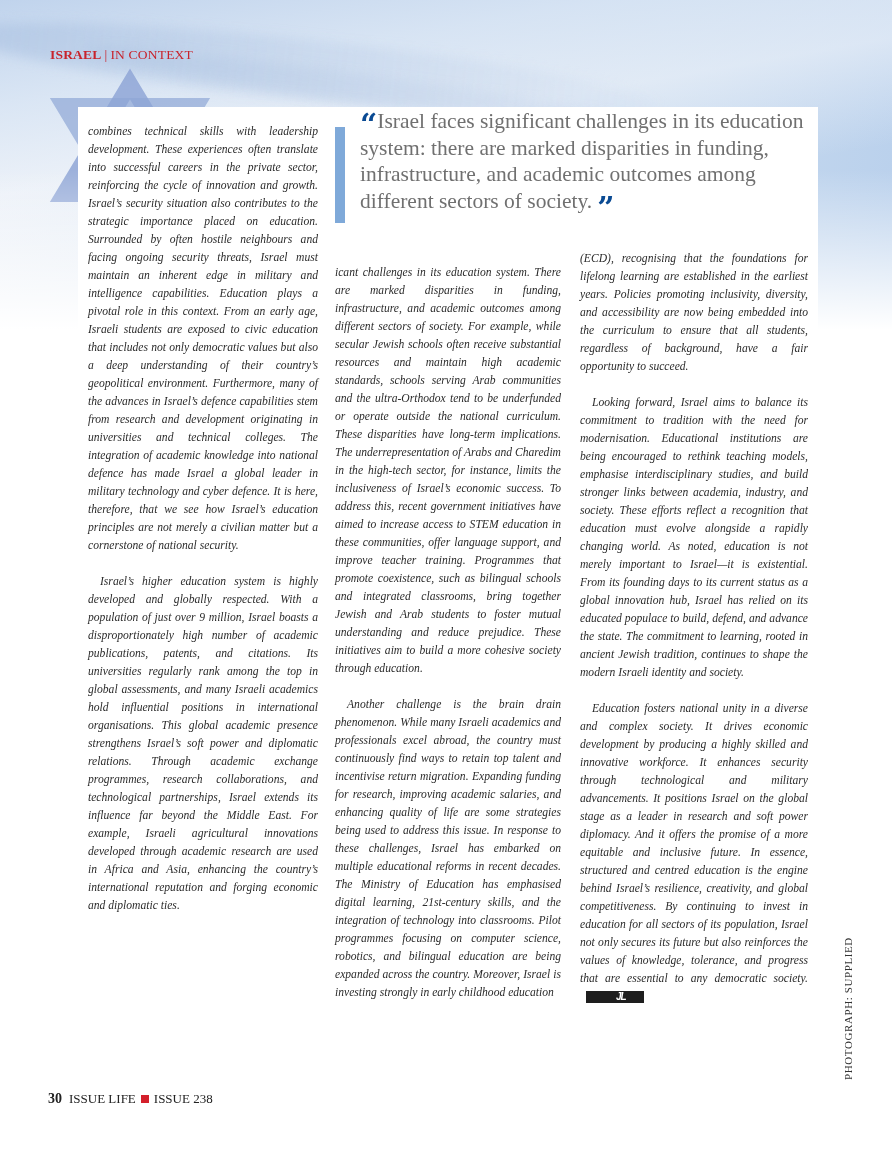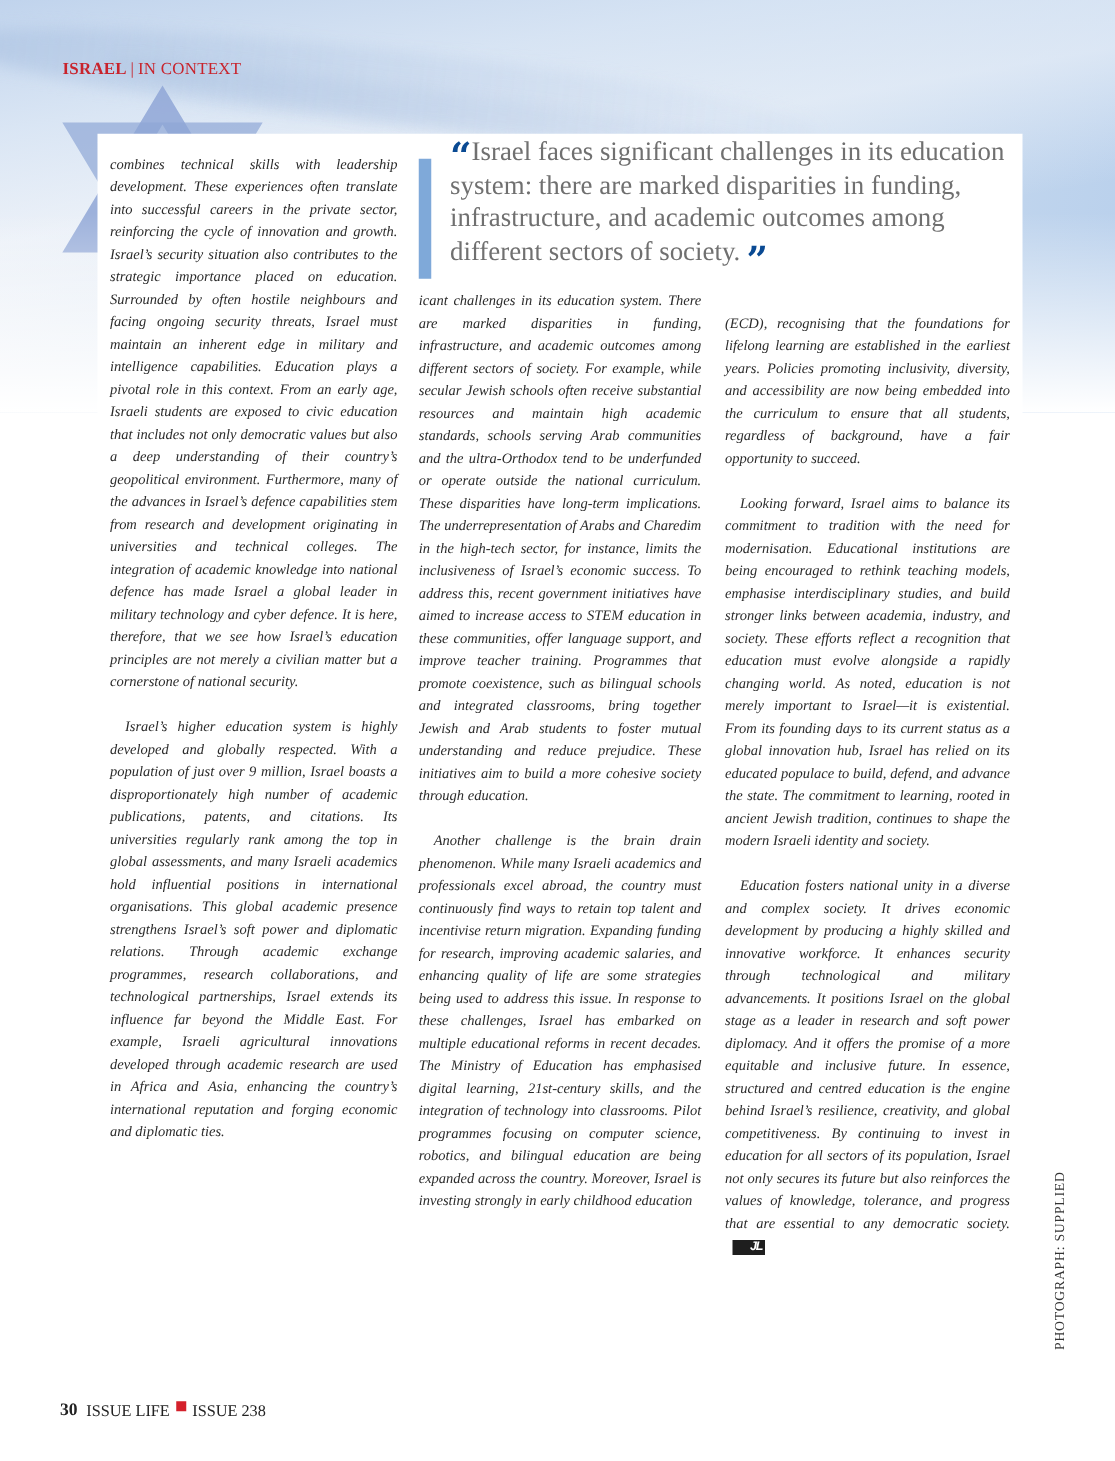--- a/index.html
+++ b/index.html
@@ -38,49 +38,49 @@
   }
   .col {
     position: absolute; font-family: "Liberation Serif", serif;
     font-size: 11.6px; line-height: 18px; color: #2b2b2b; text-align: justify;
     hyphens: manual;
     font-style: italic;
   }
   .col p { margin: 0; }
   .col p.indent { text-indent: 12px; margin-top: 18px; }
   .col1 { left: 88px; top: 123px; width: 230px; }
-  .col2 { left: 335px; top: 232px; width: 226px; }
+  .col2 { left: 335px; top: 264px; width: 226px; }
   .col3 { left: 580px; top: 250px; width: 228px; }
   .pull-bar {
     position: absolute; left: 335px; top: 127px; width: 10px; height: 96px; background: #7fa9d9;
   }
   .pull {
     position: absolute; left: 360px; top: 108px; width: 455px;
     font-family: "Liberation Serif", serif; font-size: 21.5px; line-height: 26.5px;
     color: #707070;
   }
   .q-open, .q-close {
     color: #0a4a93; font-family: "DejaVu Serif", serif; font-weight: bold; font-size: 30px;
     line-height: 0; position: relative;
   }
   .q-open { top: 7px; margin-right: 3px; letter-spacing: -3px; }
   .q-close { top: 10px; margin-left: 5px; letter-spacing: -3px; }
   .jl-mark {
     display: inline-block; background: #1e1e1e; color: #fff; font-family: "Liberation Sans", sans-serif;
-    font-weight: bold; font-size: 10px; line-height: 12px; padding: 0 2px; margin-left: 6px;
+    font-weight: bold; font-size: 10px; line-height: 12px; padding: 0 18px; margin-left: 6px;
     vertical-align: 0px; letter-spacing: -1px;
   }
   .credit {
     position: absolute; left: 842px; top: 1080px; transform-origin: left top; transform: rotate(-90deg);
     font-family: "Liberation Serif", serif; font-size: 11px; letter-spacing: 0.6px; color: #333;
     white-space: nowrap;
   }
   .footer {
-    position: absolute; left: 48px; top: 1121px; font-family: "Liberation Serif", serif; font-size: 13px;
-    color: #222; display: flex; 
+    position: absolute; left: 48px; top: 1091px; font-family: "Liberation Serif", serif; font-size: 13px;
+    color: #222; display: flex; align-items: center;
   }
   .footer .pg { font-weight: bold; font-size: 14px; margin-right: 7px; }
   .footer .sq { display: inline-block; width: 8px; height: 8px; background: #d4202b; margin: 0 5px; }
 </style>
 </head>
 <body>
 
 <div class="hero">
   <div class="wave"></div>
   <div class="wave w2"></div>

